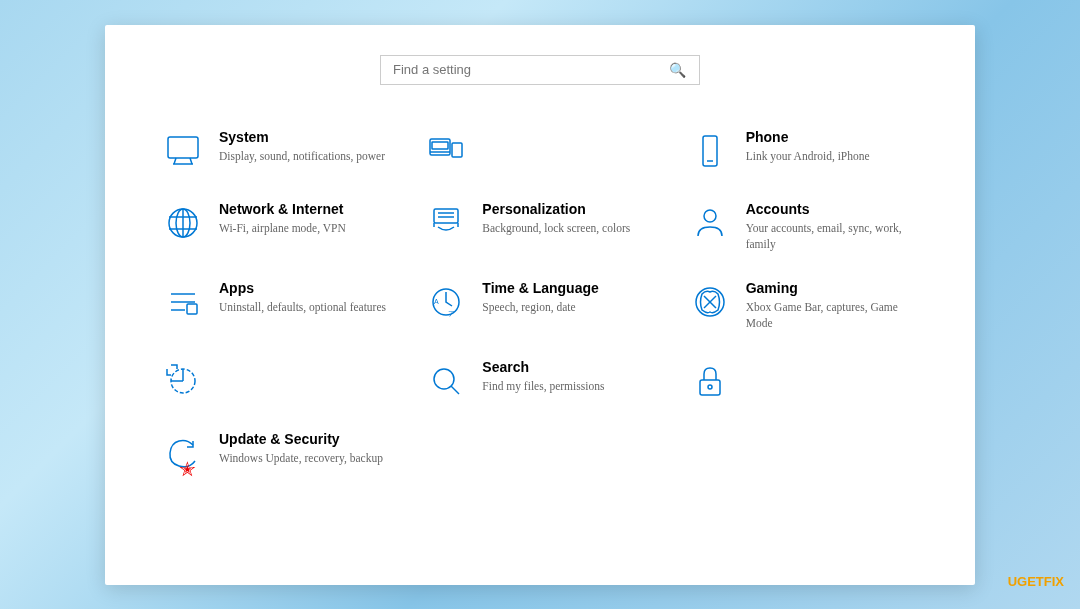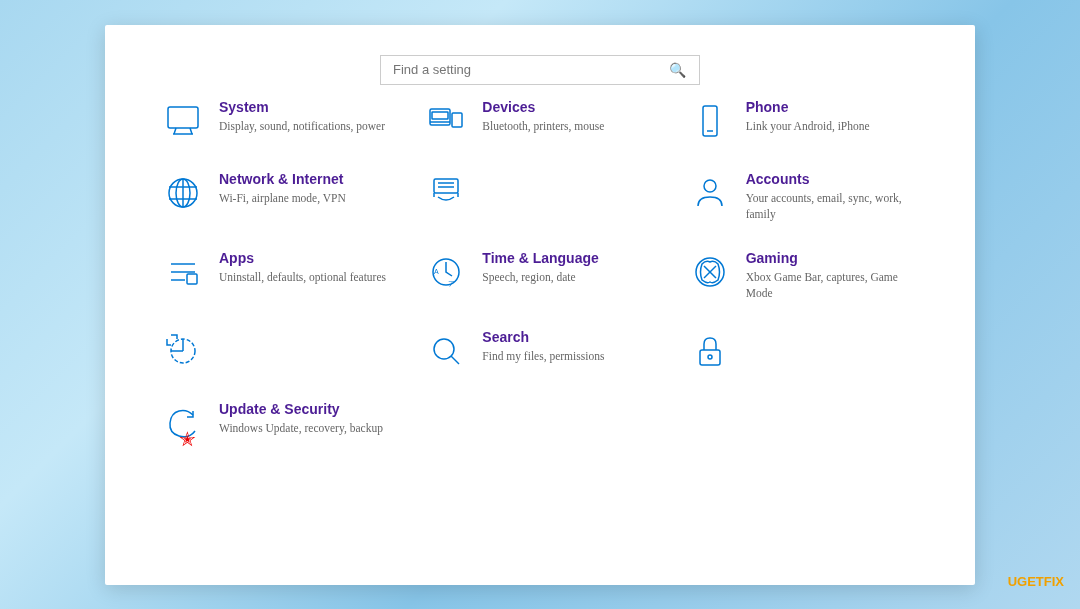--- a/index.html
+++ b/index.html
@@ -23,20 +23,21 @@
       display: flex;
       flex-direction: column;
       align-items: center;
     }
     .search-bar {
       display: flex;
       align-items: center;
       border: 1px solid #ccc;
       width: 320px;
       padding: 6px 12px;
+      margin-bottom: 30px;
       background: #fff;
     }
     .search-bar input {
       border: none;
       outline: none;
       flex: 1;
       font-size: 13px;
       color: #555;
       background: transparent;
     }
@@ -74,21 +75,21 @@
       stroke-width: 1.5;
     }
     .item-text {
       display: flex;
       flex-direction: column;
       gap: 3px;
     }
     .item-title {
       font-size: 14px;
       font-weight: 600;
-      color: #4c1d95;
+      color: #000000;
     }
     .item-subtitle {
       font-size: 11.5px;
       color: #666;
       line-height: 1.4;
       font-family: Liberation Serif, serif;
     }
     .watermark {
       position: absolute;
       bottom: 20px;
@@ -135,24 +136,20 @@
       </div>
       <div class="settings-item">
         <div class="item-icon">
           <svg viewBox="0 0 36 36">
             <rect x="2" y="6" width="20" height="16" rx="1.5"></rect>
             <rect x="24" y="10" width="10" height="14" rx="1"></rect>
             <line x1="2" y1="19" x2="22" y2="19"></line>
             <rect x="4" y="9" width="16" height="7" rx="0.5"></rect>
           </svg>
         </div>
-        <div class="item-text">
-          <div class="item-title">Devices</div>
-          <div class="item-subtitle">Bluetooth, printers, mouse</div>
-        </div>
       </div>
       <div class="settings-item">
         <div class="item-icon">
           <svg viewBox="0 0 36 36">
             <rect x="11" y="3" width="14" height="30" rx="2"></rect>
             <line x1="15" y1="28" x2="21" y2="28"></line>
           </svg>
         </div>
         <div class="item-text">
           <div class="item-title">Phone</div>
@@ -177,20 +174,24 @@
       <div class="settings-item">
         <div class="item-icon">
           <svg viewBox="0 0 36 36">
             <rect x="6" y="4" width="24" height="14" rx="1.5"></rect>
             <line x1="10" y1="8" x2="26" y2="8"></line>
             <line x1="10" y1="12" x2="26" y2="12"></line>
             <path d="M10 22 Q18 28 26 22"></path>
             <line x1="6" y1="18" x2="6" y2="22"></line>
             <line x1="30" y1="18" x2="30" y2="22"></line>
           </svg>
+        </div>
+        <div class="item-text">
+          <div class="item-title">Personalization</div>
+          <div class="item-subtitle">Background, lock screen, colors</div>
         </div>
       </div>
       <div class="settings-item">
         <div class="item-icon">
           <svg viewBox="0 0 36 36">
             <circle cx="18" cy="11" r="6"></circle>
             <path d="M6 31 Q6 22 18 22 Q30 22 30 31"></path>
           </svg>
         </div>
         <div class="item-text">

